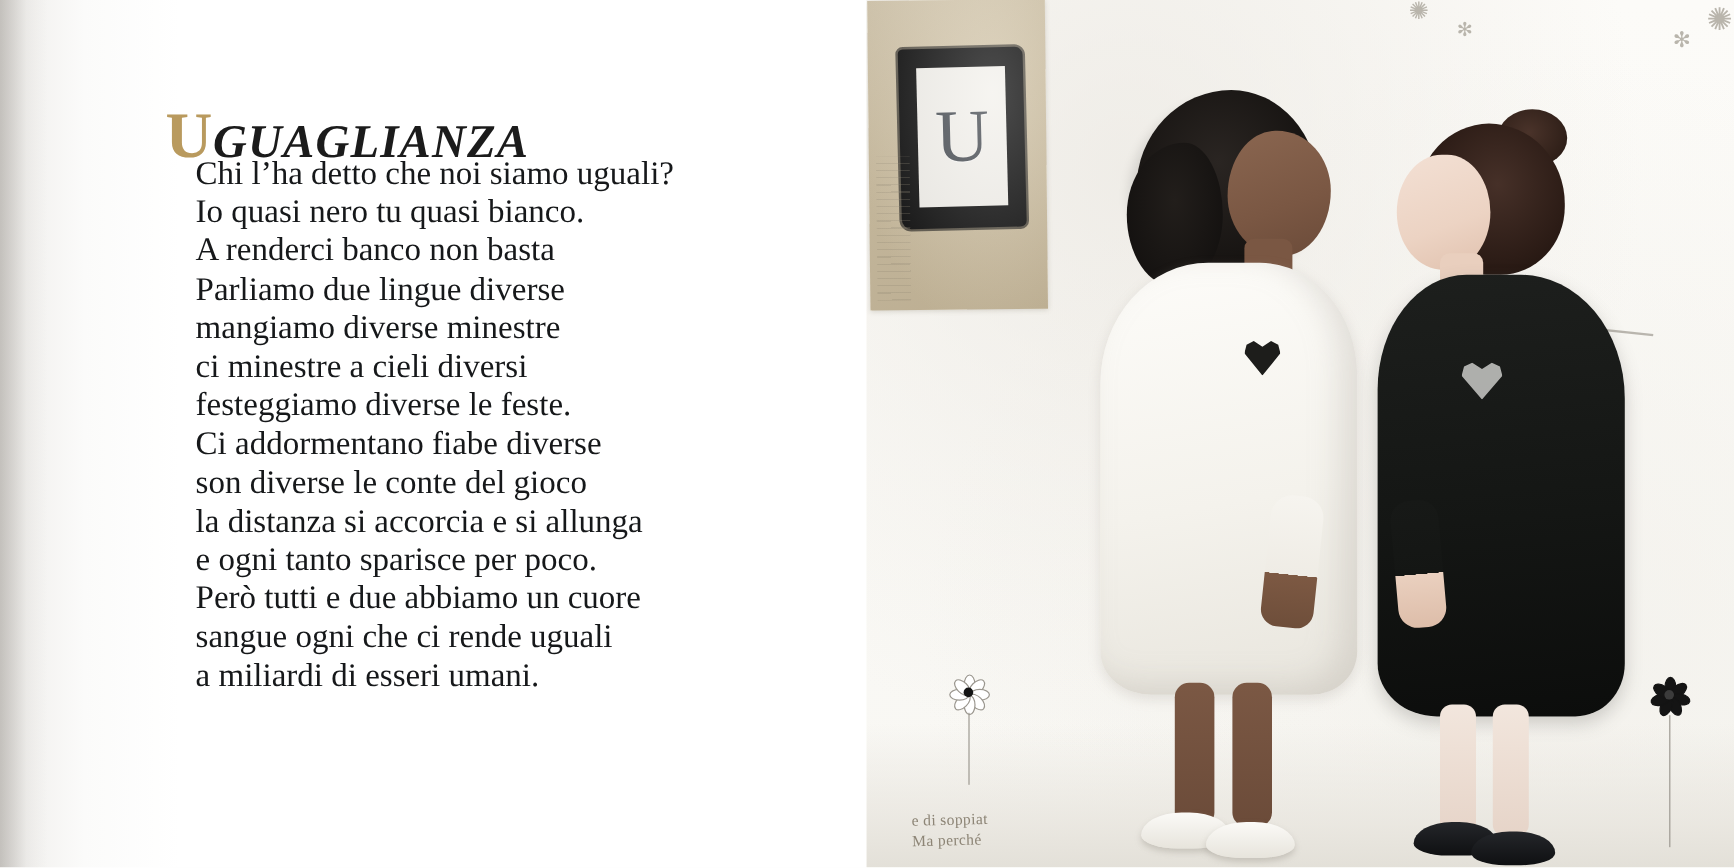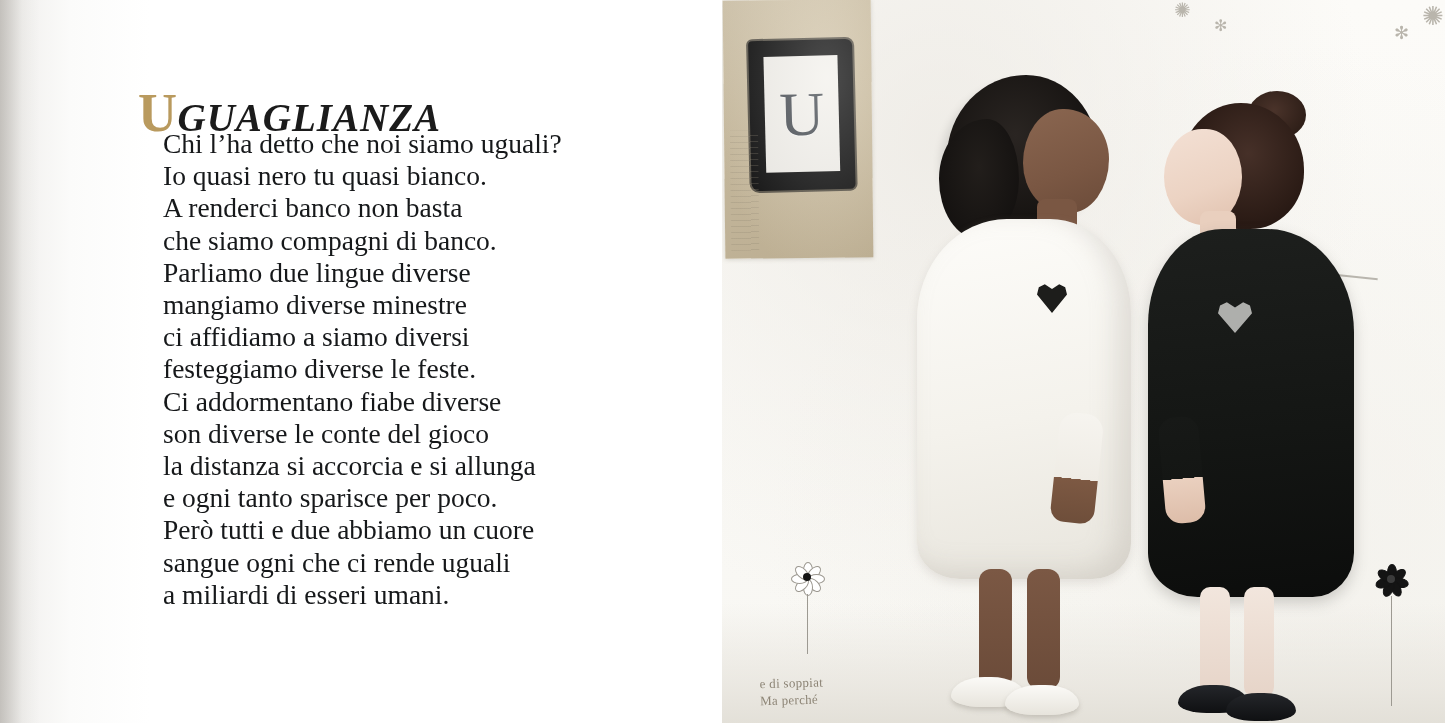--- a/index.html
+++ b/index.html
@@ -395,24 +395,23 @@
     <div class="gutter-shadow"></div>
 
     <h1 class="poem-title">
       <span class="drop">U</span><span class="rest">GUAGLIANZA</span>
     </h1>
 
     <div class="poem-body">
       <div class="poem-line">Chi l’ha detto che noi siamo uguali?</div>
       <div class="poem-line">Io quasi nero tu quasi bianco.</div>
       <div class="poem-line">A renderci banco non basta</div>
-      <div class="poem-line">che siamo compagni di banco.</div>
       <div class="poem-line">Parliamo due lingue diverse</div>
       <div class="poem-line">mangiamo diverse minestre</div>
-      <div class="poem-line">ci affidiamo a siamo diversi</div>
+      <div class="poem-line">ci minestre a cieli diversi</div>
       <div class="poem-line">festeggiamo diverse le feste.</div>
       <div class="poem-line">Ci addormentano fiabe diverse</div>
       <div class="poem-line">son diverse le conte del gioco</div>
       <div class="poem-line">la distanza si accorcia e si allunga</div>
       <div class="poem-line">e ogni tanto sparisce per poco.</div>
       <div class="poem-line">Però tutti e due abbiamo un cuore</div>
       <div class="poem-line">sangue ogni che ci rende uguali</div>
       <div class="poem-line">a miliardi di esseri umani.</div>
     </div>
   </div>

